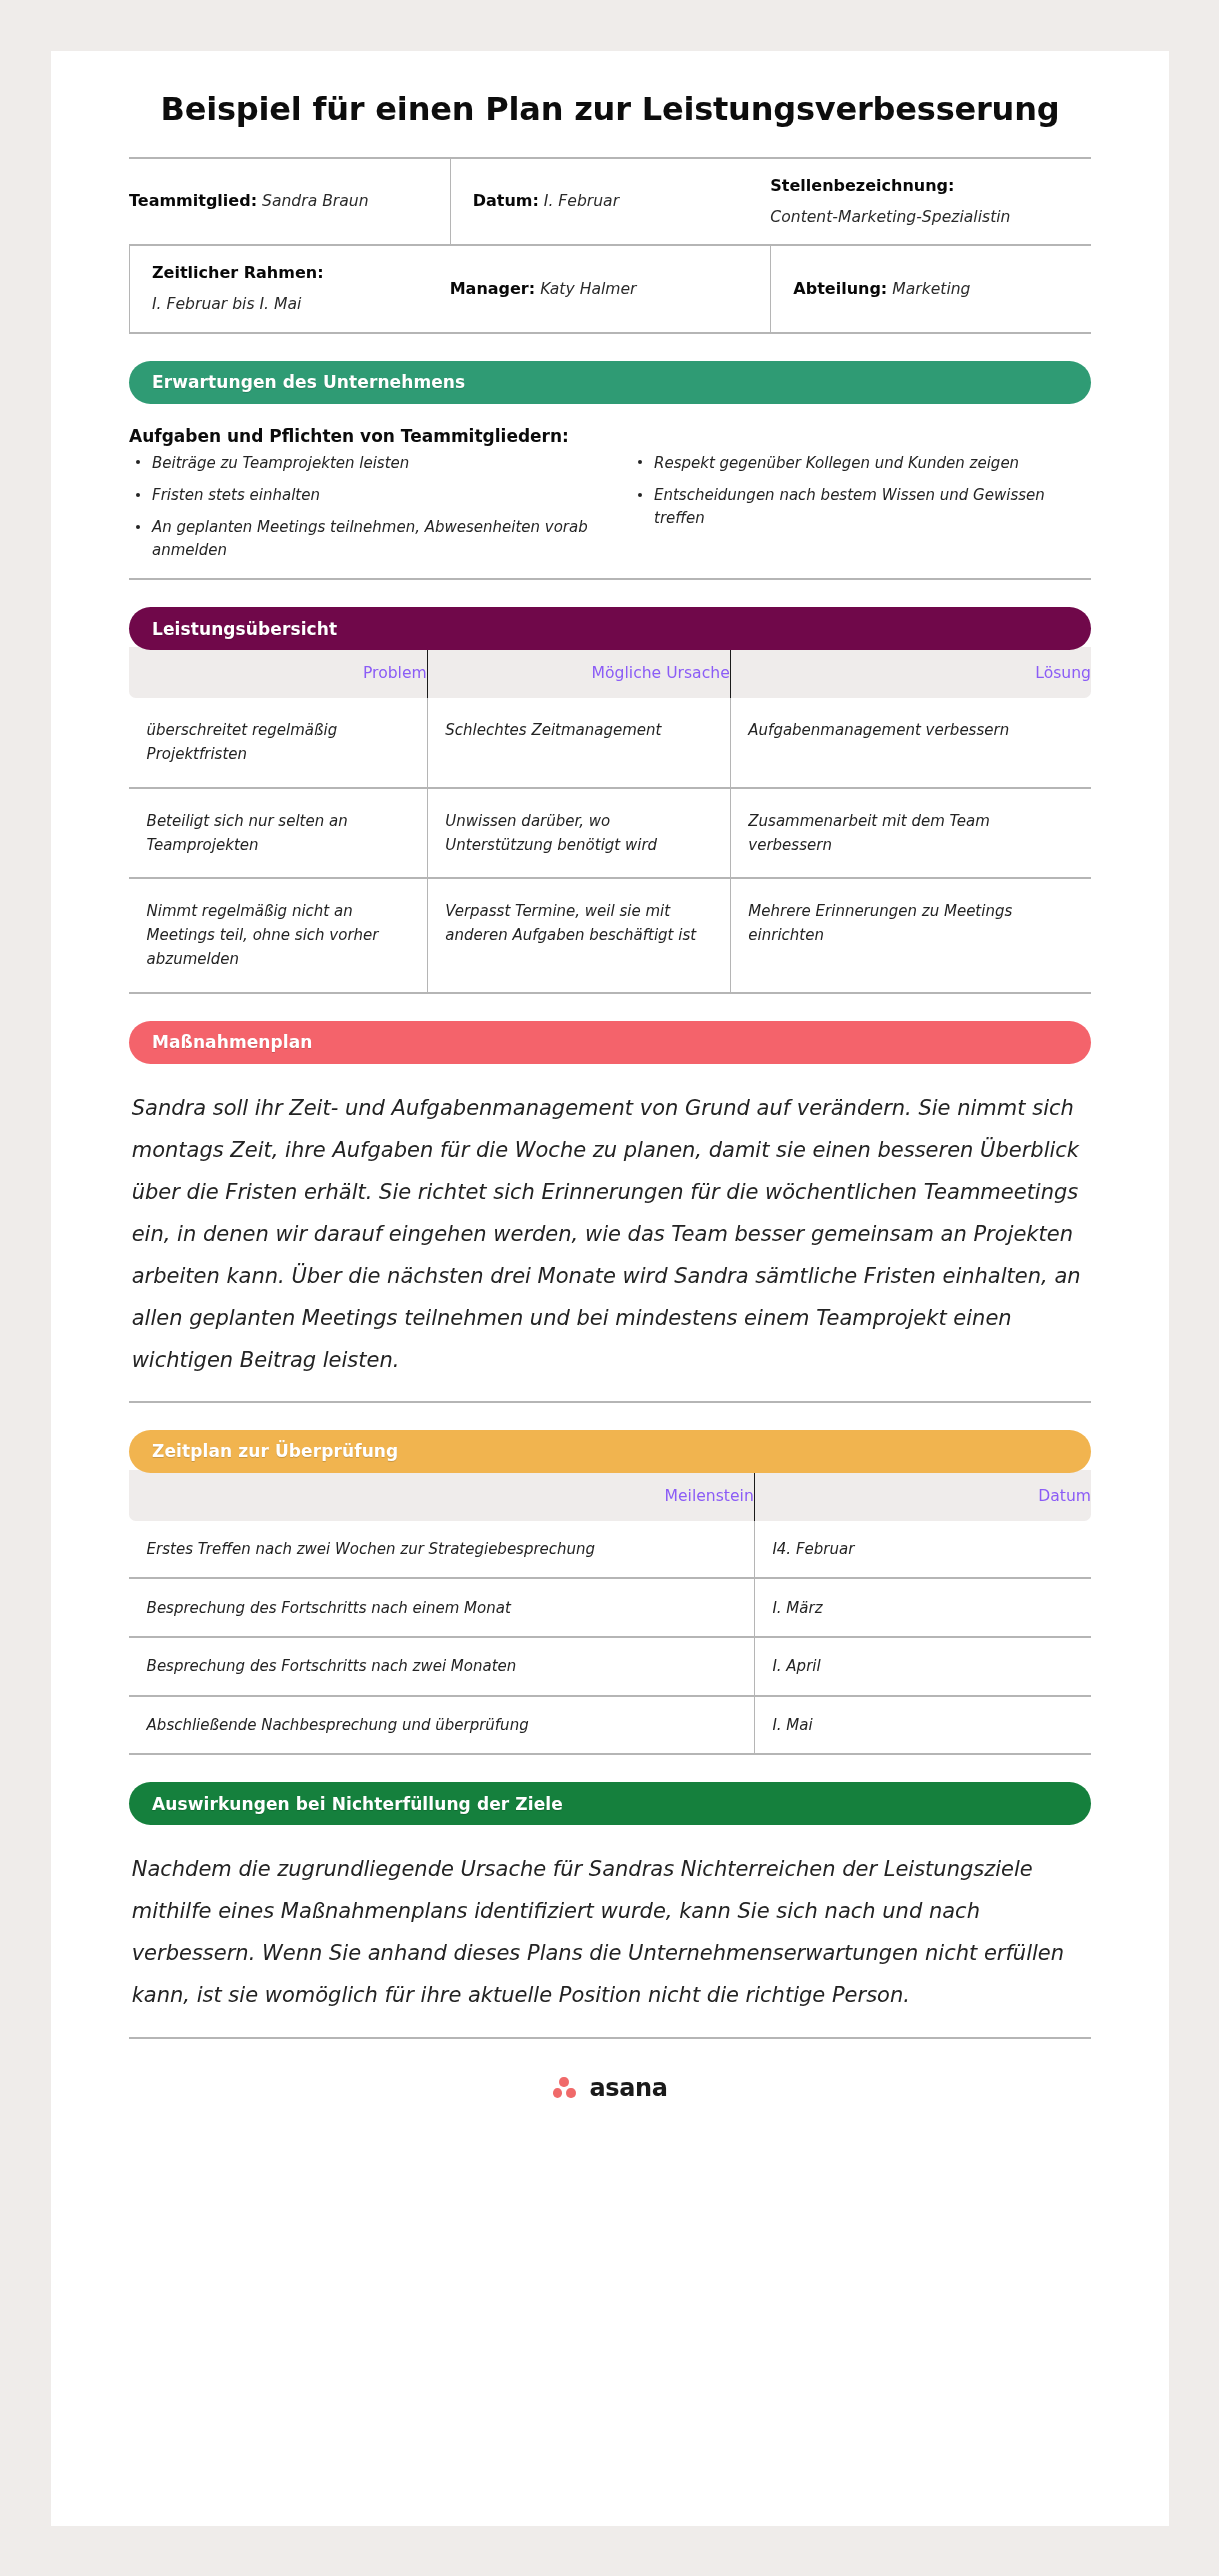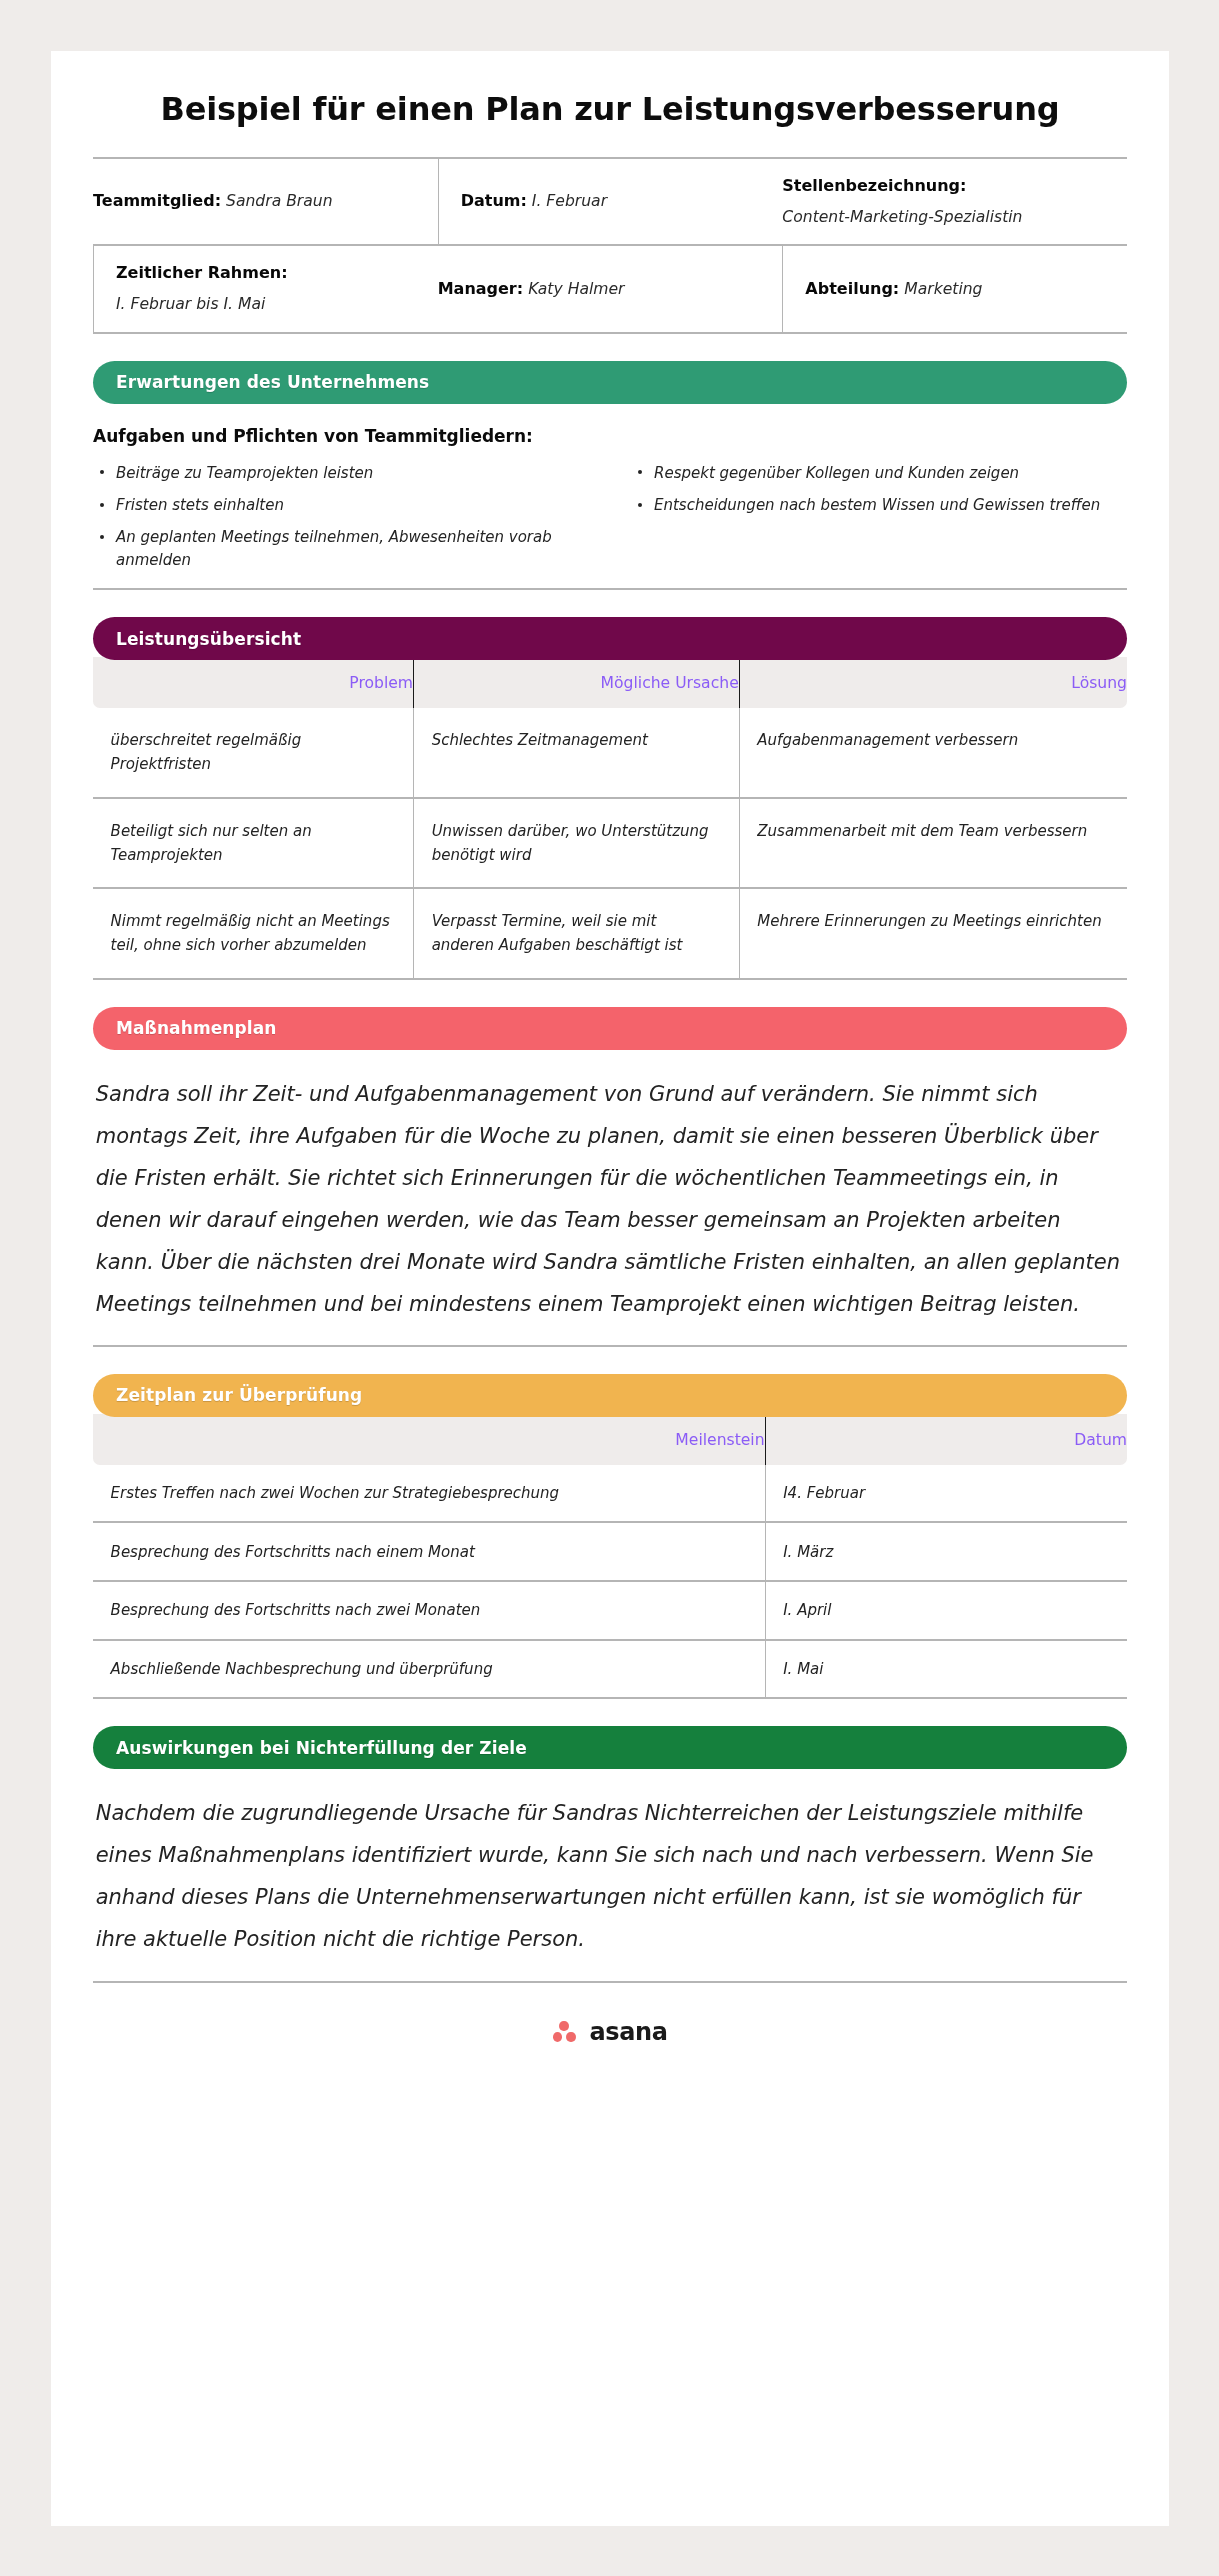--- a/index.html
+++ b/index.html
@@ -17,21 +17,21 @@
     position: absolute;
     left: 51px;
     top: 51px;
     width: 1118px;
     height: 2475px;
     background: #ffffff;
     box-sizing: border-box;
     padding: 0;
   }
   .inner {
-    padding: 0 42px;
+    padding: 0 78px;
     box-sizing: border-box;
     width: 100%;
   }
 
   
   .doc-title {
     text-align: center;
     font-family: "DejaVu Sans", sans-serif;
     font-weight: bold;
     font-size: 32px;
@@ -101,21 +101,21 @@
   .bar-gray   { background: #15803d; text-align: center; }
 
   .sect { margin-top: 27px; }
 
   
   .exp-body { padding-top: 22px; padding-bottom: 6.8px; }
   .exp-heading {
     font-size: 17px;
     font-weight: bold;
     color: #0b0b0b;
-    margin-bottom: 16px;
+    margin-bottom: 6px;
   }
   .exp-cols {
     display: grid;
     grid-template-columns: 1fr 1fr;
     column-gap: 42px;
   }
   .exp-list {
     margin: 0;
     padding: 0;
     list-style: none;

